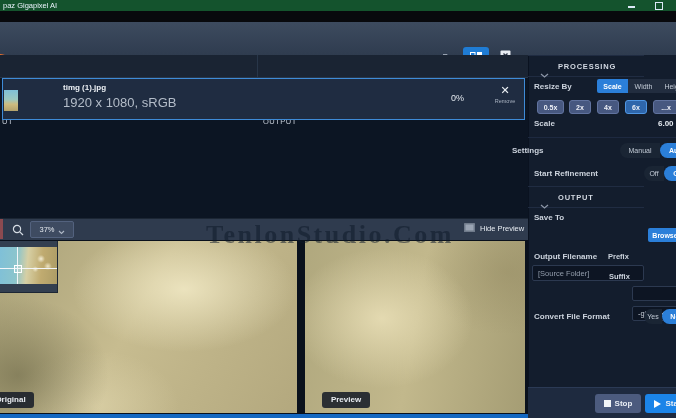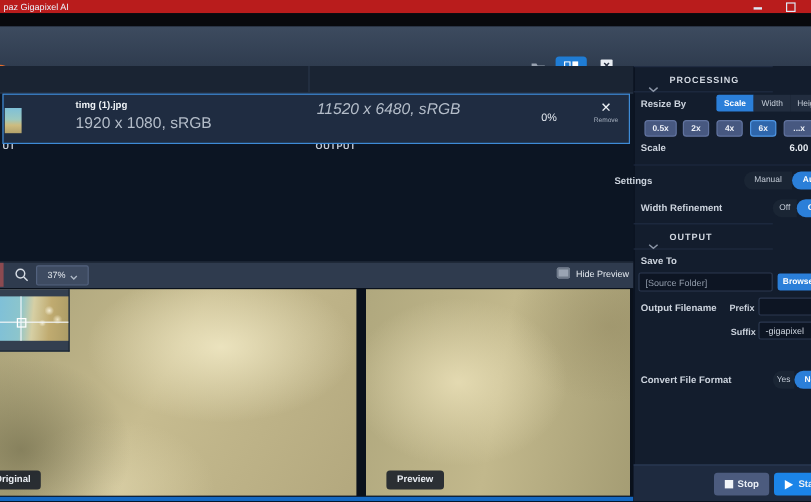--- a/index.html
+++ b/index.html
@@ -4,21 +4,21 @@
 <style>
   html,body{margin:0;padding:0;background:#000;}
   #screen{
     position:relative;width:676px;height:418px;overflow:hidden;
     font-family:"Liberation Sans",sans-serif;
     background:#0c1523;
     -webkit-font-smoothing:antialiased;
   }
   .s{position:absolute;}
   
-  .titlebar{left:0;top:0;width:676px;height:11px;background:#b91c1c;}
+  .titlebar{left:0;top:0;width:676px;height:11px;background:#14532d;}
   .win-title{left:3px;top:1px;font-size:7.5px;color:#eaf2fb;}
   .win-min{left:628px;top:6px;width:7px;height:2px;background:#dce9f7;}
   .win-max{left:655px;top:2px;width:6px;height:6px;border:1px solid #dce9f7;}
   
   .menubar{left:0;top:11px;width:676px;height:11px;background:#08090d;}
   .menu-item{top:12.5px;font-size:7.5px;color:#c9ced6;}
   .mi-0{left:3px;} .mi-1{left:30px;} .mi-2{left:84px;}
   
   .toolbar{left:0;top:22px;width:676px;height:33px;background:linear-gradient(#3d4b5f,#2f3c4f);border-bottom:1px solid #1c2736;}
   .logo{left:-11px;top:32px;width:22px;height:22px;border-radius:50%;
@@ -27,21 +27,21 @@
   .appver{left:82px;top:37px;font-size:6.5px;color:#c3ccd6;}
   .tb-btn{top:25px;width:26px;height:28px;display:flex;flex-direction:column;align-items:center;justify-content:center;gap:2px;border-radius:3px;}
   .btn-open{left:435px;}
   .btn-preview{left:463px;background:#1f7cd4;}
   .btn-clearall{left:491px;width:29px;}
   .tb-lbl{font-size:6px;color:#dfe5ec;white-space:nowrap;}
   .btn-preview .tb-lbl{color:#fff;font-weight:bold;}
   
   .main-left{left:0;top:55px;width:528px;height:363px;background:#0c1523;}
   .tablehead{left:0;top:55px;width:528px;height:22px;background:#1a2433;border-bottom:1px solid #283649;}
-  .th{top:62px;font-size:7.5px;font-weight:bold;color:#c6cdd7;letter-spacing:.5px;}
+  .th{top:62px;font-size:7.5px;font-weight:normal;color:#c6cdd7;letter-spacing:.5px;}
   .th-in{left:2px;} .th-out{left:263px;}
   .col-div{left:257px;top:55px;width:1px;height:22px;background:#283649;}
   .filerow{left:2px;top:78px;width:521px;height:40px;background:#1f2c41;border:1px solid #3e8bd7;}
   .thumb{left:1px;top:11px;width:14px;height:21px;
     background:linear-gradient(180deg,#7fc0d8 0%,#9cc9c0 45%,#cdbc80 68%,#b3a26b 100%);}
   .fblock{top:4px;display:flex;flex-direction:column;gap:2.5px;}
   .fb-in{left:60px;} .fb-out{left:261px;font-style:italic;}
   .fname{font-size:8px;font-weight:bold;color:#eef2f6;}
   .fdims{font-size:13px;color:#b4bdc9;}
   .fpath{font-size:7.5px;color:#4ba1f2;white-space:nowrap;}
@@ -100,21 +100,21 @@
   .seg{height:14px;font-size:7px;display:flex;align-items:center;justify-content:center;color:#c3cbd6;background:#222d3f;}
   .seg.active{background:#2b7fd9;color:#fff;font-weight:bold;}
   .scale-btn{height:14px;background:#475880;border:1px solid #61739f;border-radius:3px;
     font-size:7px;font-weight:bold;color:#eef1f7;display:flex;align-items:center;justify-content:center;box-sizing:border-box;}
   .scale-btn.active{background:#2e66ab;border-color:#4f96e3;}
   .pill{height:15px;font-size:7px;display:flex;align-items:center;justify-content:center;}
   .pill-off{background:#1a2534;color:#c3cbd6;border-radius:8px 0 0 8px;}
   .pill-on{background:#2b7fd9;color:#fff;font-weight:bold;border-radius:8px;}
   .divline{left:528px;width:148px;height:1px;background:#1d2940;}
   .tinput{background:#0d1523;border:1px solid #2c3950;border-radius:2px;box-sizing:border-box;
-    font-size:7.5px;color:#939dac;line-height:14px;padding-left:5px;overflow:hidden;white-space:nowrap;}
+    font-size:7.5px;color:#939dac;line-height:14px;padding-left:5px;overflow:hidden;white-space:nowrap;margin-top:38px;}
   .browse-btn{left:648px;top:228px;width:34px;height:14px;background:#2b7fd9;border-radius:2px;
     font-size:7px;font-weight:bold;color:#fff;display:flex;align-items:center;justify-content:center;}
   .bottombar{left:528px;top:387px;width:148px;height:31px;background:#1e2a3f;border-top:1px solid #2b3a55;}
   .act-btn{top:394px;height:19px;border-radius:3px;display:flex;align-items:center;justify-content:center;gap:4px;
     font-size:8px;font-weight:bold;color:#e9eef5;}
   .stop-btn{left:595px;width:46px;background:#4c5b7e;}
   .start-btn{left:645px;width:48px;background:#1b84e8;}
   .stop-sq{width:7px;height:7px;background:#f2f5f8;}
   .play-tri{width:0;height:0;border-top:4px solid transparent;border-bottom:4px solid transparent;border-left:7px solid #fff;}
 </style>
@@ -169,21 +169,20 @@
     <span class="s col-div" style="top:0;"></span>
   </div>
 
   <div class="s filerow">
     <div class="s thumb"></div>
     <div class="s fblock fb-in">
       <span class="fname">timg (1).jpg</span>
       <span class="fdims">1920 x 1080, sRGB</span>
     </div>
     <div class="s fblock fb-out">
-      <span class="fdims">11520 x 6480, sRGB</span>
     </div>
     <span class="s progress">0%</span>
     <div class="s remove">
       <div class="remove-x">✕</div>
       <div class="remove-lbl">Remove</div>
     </div>
   </div>
 
   <div class="s pv-toolbar"></div>
   <div class="s red-strip"></div>
@@ -193,20 +192,21 @@
       </svg></span>
   <div class="s zoom-dd">
     <span class="zoom-txt">37%</span>
     <span><svg width="7" height="5">
           <path d="M1 1 L3.5 3.5 L6 1" fill="none" stroke="#aeb8c6" stroke-width="1.1"></path>
         </svg></span>
   </div>
   <div class="s hide-icon"></div>
   <span class="s hide-lbl">Hide Preview</span>
 
+  <div class="s watermark">TenlonStudio.Com</div>
 
   <div class="s viewer"></div>
   <div class="s pane-left"></div>
   <div class="s pane-right"></div>
   <div class="s nav-panel">
     <div class="s nav-img">
       <div class="s cross-v"></div>
       <div class="s cross-h"></div>
       <div class="s cross-handle"></div>
     </div>
@@ -231,21 +231,21 @@
   <div class="s scale-btn" style="left:569px;top:100px;width:22px;">2x</div>
   <div class="s scale-btn" style="left:597px;top:100px;width:22px;">4x</div>
   <div class="s scale-btn active" style="left:625px;top:100px;width:22px;">6x</div>
   <div class="s scale-btn" style="left:653px;top:100px;width:26px;">...x</div>
   <span class="s sb-lbl" style="left:534px;top:119px;">Scale</span>
   <span class="s sb-lbl" style="left:658px;top:119px;width:34px;color:#e6ebf1;">6.00</span>
   <div class="s divline" style="top:137px;"></div>
   <span class="s sb-lbl" style="left:512px;top:146px;">Settings</span>
   <div class="s pill pill-off" style="left:620px;top:143px;width:40px;">Manual</div>
   <div class="s pill pill-on" style="left:660px;top:143px;width:34px;">Auto</div>
-  <span class="s sb-lbl" style="left:534px;top:169px;">Width Refinement</span>
+  <span class="s sb-lbl" style="left:534px;top:169px;">Start Refinement</span>
   <div class="s pill pill-off" style="left:644px;top:166px;width:20px;">Off</div>
   <div class="s pill pill-on" style="left:664px;top:166px;width:28px;">On</div>
 
   <div class="s sec-header" style="left:528px;top:186px;">
     <span class="s chev" style="left:12px;top:8px;"><svg width="9" height="5">
           <path d="M1 1 L4.5 4 L8 1" fill="none" stroke="#8d97a8" stroke-width="1.2"></path>
         </svg></span>
     <span class="s sec-title" style="left:30px;top:6px;">OUTPUT</span>
   </div>
   <span class="s sb-lbl" style="left:534px;top:213px;">Save To</span>

